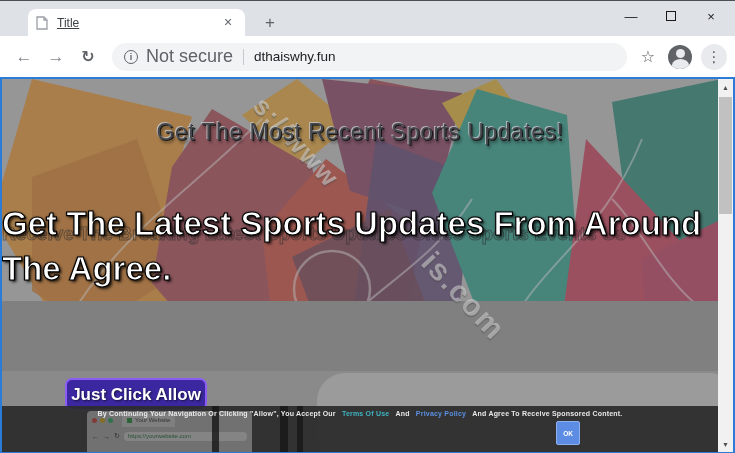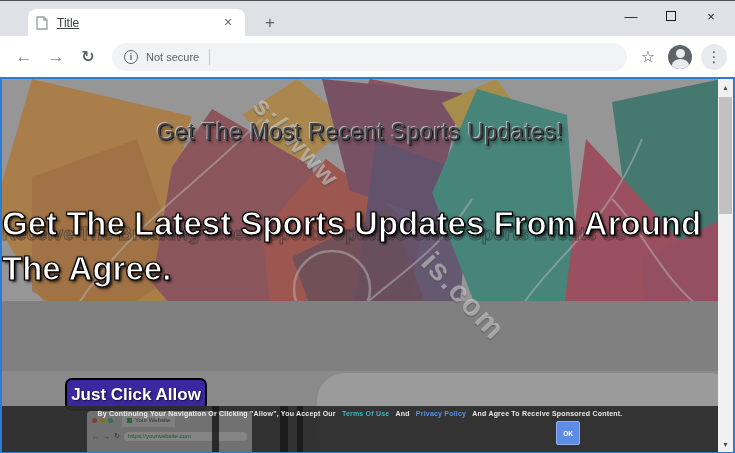--- a/index.html
+++ b/index.html
@@ -16,21 +16,21 @@
   .wincontrols{position:absolute;right:4px;top:2px;display:flex;}
   .wc{width:40px;height:26px;display:flex;align-items:center;justify-content:center;color:#1a1a1a;font-size:13px;}
   .wc-max-box{width:10px;height:10px;border:1.4px solid #1a1a1a;display:block;}
 
   
   .toolbar{position:absolute;left:0;top:35px;width:735px;height:41px;background:#fff;display:flex;align-items:center;padding:0 8px;}
   .navbtn{width:26px;height:26px;display:flex;align-items:center;justify-content:center;font-size:17px;color:#82878c;margin:0 3px;flex:0 0 auto;}
   .navbtn.reload{color:#5f6368;font-weight:bold;font-size:16px;}
   .addressbar{flex:1;height:28px;background:#f1f3f4;border-radius:14px;display:flex;align-items:center;padding:0 12px;margin:0 8px;min-width:0;}
   .info-circ{width:14px;height:14px;border:1.5px solid #5f6368;border-radius:50%;color:#5f6368;font-size:9px;font-weight:bold;display:flex;align-items:center;justify-content:center;flex:0 0 auto;font-style:normal;}
-  .sec-label{font-size:11px;color:#5f6368;margin-left:8px;white-space:nowrap;}
+  .sec-label{font-size:18px;color:#5f6368;margin-left:8px;white-space:nowrap;}
   .addr-divider{width:1px;height:16px;background:#c6c9cc;margin:0 10px;flex:0 0 auto;}
   .url-text{font-size:13.5px;color:#202124;white-space:nowrap;overflow:hidden;flex:1;}
   .star{font-size:16px;color:#5f6368;margin:0 6px;flex:0 0 auto;}
   .avatar{width:24px;height:24px;border-radius:50%;background:#5f6368;margin:0 7px;position:relative;overflow:hidden;flex:0 0 auto;}
   .avatar .head{position:absolute;left:7.5px;top:4px;width:9px;height:9px;border-radius:50%;background:#e8eaed;}
   .avatar .body{position:absolute;left:3.5px;top:14px;width:17px;height:12px;border-radius:50% 50% 0 0;background:#e8eaed;}
   .menu-dots{width:26px;height:26px;border-radius:50%;background:#e9eaed;color:#5f6368;font-size:15px;display:flex;align-items:center;justify-content:center;margin-left:2px;flex:0 0 auto;}
 
   
   .viewport{position:absolute;left:0;top:76px;width:735px;height:377px;border:2px solid #2b7cd6;}
@@ -68,21 +68,21 @@
   .h-top{position:absolute;left:0;top:40px;width:716px;text-align:center;font-size:23px;font-weight:normal;color:#45474c;letter-spacing:.5px;
     text-shadow:-1px -1px 0 rgba(195,200,205,0.8),1px 1px 0 rgba(18,18,18,0.9),2px 3px 3px rgba(0,0,0,0.45);}
   .ghost{position:absolute;left:0;top:144px;width:716px;text-align:left;font-size:19px;font-weight:bold;color:transparent;
     -webkit-text-stroke:1px rgba(45,45,45,0.55);white-space:nowrap;filter:blur(.6px);overflow:hidden;}
   .h-main{position:absolute;left:0;top:122px;width:716px;text-align:left;font-size:33px;font-weight:bold;color:#fff;line-height:45px;
     -webkit-text-stroke:1.2px #000;text-shadow:0 0 2px #000,2px 2px 3px rgba(0,0,0,0.8);}
   .push-title{position:absolute;left:0;top:224px;width:505px;text-align:center;font-size:28px;font-weight:bold;color:#8a8a8a;
     -webkit-text-stroke:1px #3d3d3d;text-shadow:1px 2px 2px rgba(0,0,0,0.35);letter-spacing:.5px;}
   .push-sub{position:absolute;left:0;top:257px;width:505px;text-align:center;font-size:15px;font-weight:bold;color:#dcdcdc;
     -webkit-text-stroke:.6px #2f2f2f;text-shadow:1px 1px 1px rgba(0,0,0,0.4);}
-  .allow-btn{position:absolute;left:63px;top:299px;width:142px;height:33px;background:#3b279f;border:2px solid #000000;border-radius:7px;
+  .allow-btn{position:absolute;left:63px;top:299px;width:142px;height:33px;background:#3b279f;border:2px solid #8b5cf6;border-radius:7px;
     display:flex;align-items:center;justify-content:center;color:#fff;font-size:17px;font-weight:bold;text-shadow:1px 1px 2px #14143a;}
 
   
   .consent-bar{position:absolute;left:0;top:327px;width:716px;height:46px;background:rgba(44,44,44,0.93);}
   .phone-bar{position:absolute;top:0;bottom:0;background:#161616;opacity:.8;}
   .pb1{left:210px;width:7px;} .pb2{left:278px;width:8px;} .pb3{left:295px;width:6px;}
   .consent-text{position:absolute;left:0;top:4px;width:100%;text-align:center;font-size:7px;color:#e9e9e9;font-weight:bold;letter-spacing:.2px;white-space:nowrap;}
   .consent-text .lnk-t{color:#3fb5c4;margin:0 3px;}
   .consent-text .lnk-p{color:#5a8fe0;margin:0 3px;}
   .consent-text .sep{margin:0 1px;}
@@ -131,20 +131,21 @@
   </div>
 
   <div class="toolbar">
     <span class="navbtn">←</span>
     <span class="navbtn">→</span>
     <span class="navbtn reload">↻</span>
     <div class="addressbar">
       <span class="info-circ">i</span>
       <span class="sec-label">Not secure</span>
       <span class="addr-divider"></span>
+      <span class="url-text">dthaiswhy.fun</span>
     </div>
     <span class="star">☆</span>
     <span class="avatar">
       <span class="head"></span>
       <span class="body"></span>
     </span>
     <span class="menu-dots">⋮</span>
   </div>
 
   <div class="viewport">

